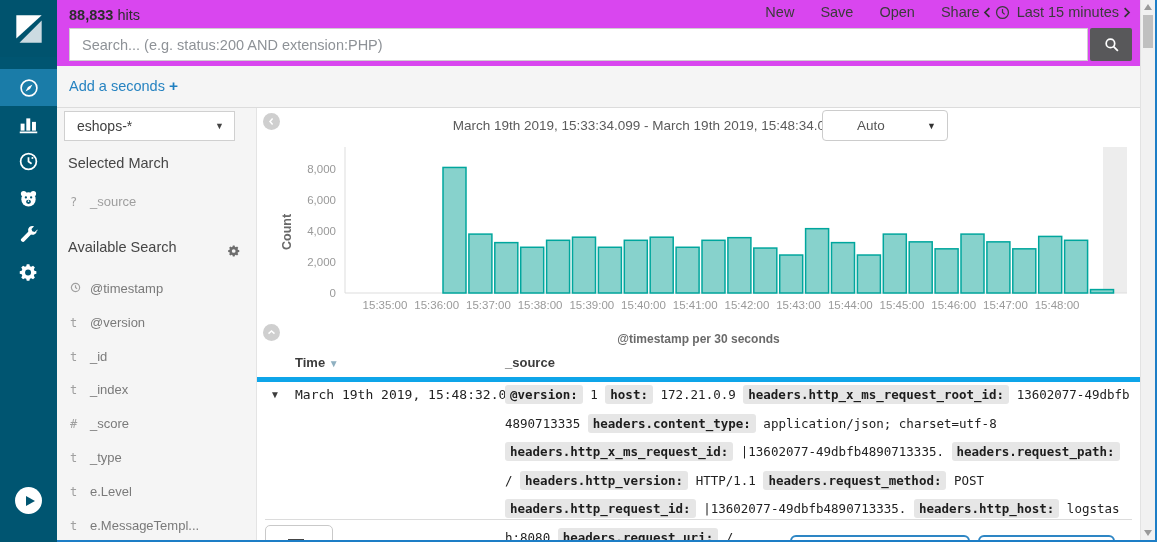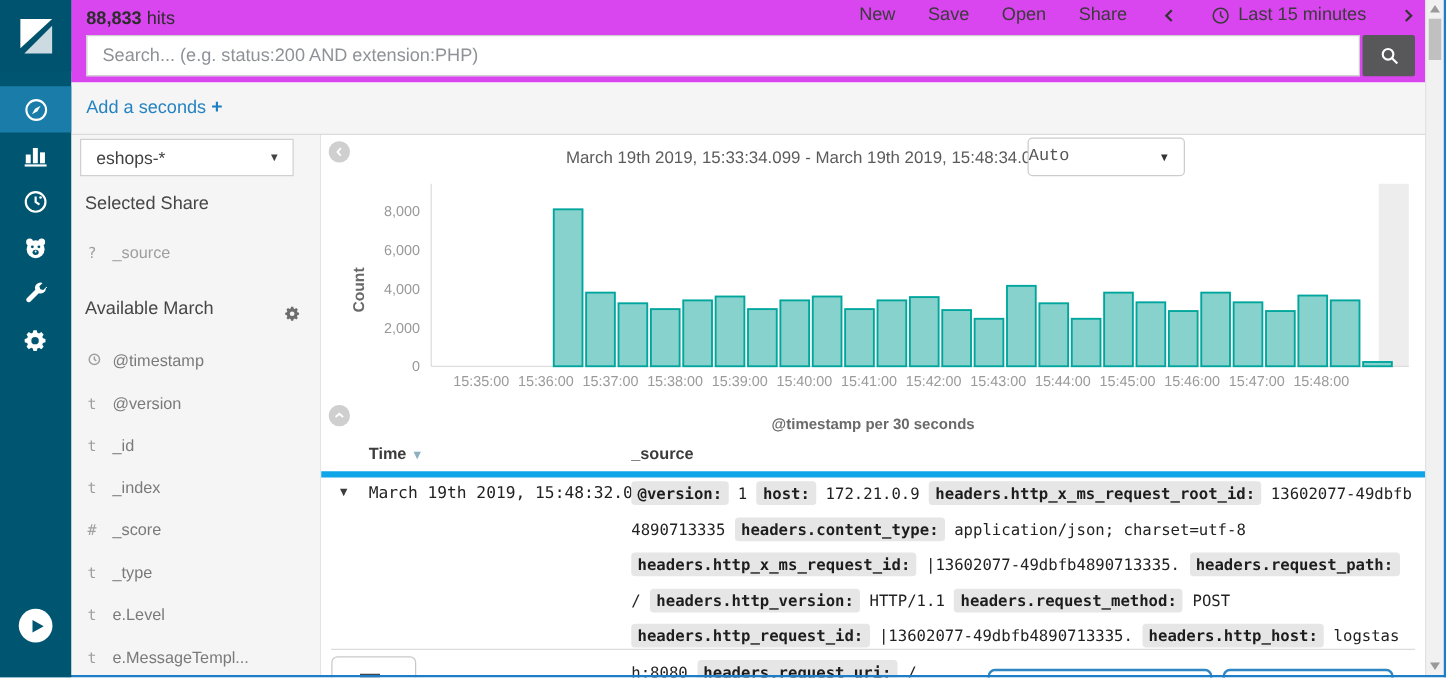--- a/index.html
+++ b/index.html
@@ -12,21 +12,21 @@
   .nav-ico{position:absolute;left:0;width:57px;height:37px;display:flex;align-items:center;justify-content:center;cursor:pointer;}
   .nav-ico.active{background:#1a7ca8;}
   .nav-expand{position:absolute;left:15px;top:487px;width:27px;height:27px;border-radius:50%;background:#fff;
               display:flex;align-items:center;justify-content:center;cursor:pointer;}
   .nav-expand .tri{width:0;height:0;border-top:5.5px solid transparent;border-bottom:5.5px solid transparent;
                    border-left:9px solid #005571;margin-left:3px;}
   
   .header{position:absolute;left:57px;top:0;width:1083px;height:66px;background:#d946ef;}
   .hits{position:absolute;left:12px;top:7px;font-size:14.5px;color:#2d2d2d;}
   .hits b{font-weight:bold;}
-  .menu{position:absolute;right:6px;top:4px;display:flex;align-items:center;gap:26px;font-size:14.5px;color:#3b3b3b;}
+  .menu{position:absolute;right:6px;top:4px;display:flex;align-items:center;font-size:14.5px;color:#3b3b3b;}
   .menu .menu-link{cursor:pointer;}
   .timepick{display:flex;align-items:center;gap:7px;cursor:pointer;}
   .chev{display:flex;align-items:center;cursor:pointer;}
   .searchrow{position:absolute;left:12px;right:8px;top:28px;height:25px;}
   .searchbox{position:absolute;left:0;right:44px;top:0;height:31px;border:1px solid #cfcfcf;background:#fff;}
   .searchbox input{position:absolute;left:0;top:0;width:100%;height:100%;border:none;outline:none;padding:0 190px 0 12px;
                    font-size:14.5px;color:#3f3f3f;font-family:inherit;box-sizing:border-box;background:transparent;}
   .searchbox input::placeholder{color:#8e9297;opacity:1;}
   .lucene{position:absolute;right:12px;top:6px;font-size:14.5px;color:#2582ba;cursor:pointer;white-space:nowrap;background:#fff;}
   .searchbtn{position:absolute;right:0;top:0;width:42px;height:33px;background:#58585a;border-radius:2px;
@@ -47,21 +47,21 @@
   .fieldtype{position:absolute;left:13px;top:2px;width:14px;font-size:12px;color:#a0a0a0;font-family:"DejaVu Sans Mono",monospace;}
   .fieldname{position:absolute;left:33px;top:1px;font-size:13px;color:#7a7a7a;}
   .fields-gear{position:absolute;left:170px;top:136px;cursor:pointer;line-height:0;}
   
   .main{position:absolute;left:257px;top:108px;width:883px;bottom:2px;background:#fff;}
   .collapse-circle{position:absolute;width:17px;height:17px;border-radius:50%;background:#cfcfcf;
                    display:flex;align-items:center;justify-content:center;cursor:pointer;line-height:0;}
   .chart-title{position:absolute;left:0;top:10px;width:796px;text-align:center;font-size:13.5px;color:#5b5b5b;}
   .intervalsel{position:absolute;left:565px;top:2px;width:126px;height:31px;border:1px solid #ccc;border-radius:4px;
                background:#fff;display:flex;align-items:center;cursor:pointer;box-sizing:border-box;}
-  .intervalsel .val{font-size:13.5px;color:#555;font-family:Liberation Mono, monospace;}
+  .intervalsel .val{margin-left:34px;font-size:13.5px;color:#555;}
   .intervalsel .caret{position:absolute;right:11px;font-size:9px;color:#333;}
   .xaxis-label{position:absolute;left:0;top:224px;width:100%;text-align:center;font-size:12px;font-weight:bold;color:#6a6a6a;}
   .thead{position:absolute;left:0;right:0;top:243px;height:26px;border-bottom:5px solid #0ea5e9;}
   .th-time{position:absolute;left:38px;top:4px;font-weight:bold;font-size:13px;color:#3c3c3c;cursor:pointer;}
   .th-time .sort{color:#8fb0c1;font-size:10px;}
   .th-source{position:absolute;left:248px;top:4px;font-weight:bold;font-size:13px;color:#3c3c3c;}
   .row-caret{position:absolute;left:13px;top:281px;font-size:10px;color:#3c3c3c;cursor:pointer;}
   .row-time{position:absolute;left:38px;top:279px;font-size:13px;color:#222;}
   .row-source{position:absolute;left:248px;right:10px;top:273px;font-size:12.5px;line-height:28.6px;color:#222;word-break:break-all;}
   .pill{background:#e6e6e6;border-radius:3px;padding:2px 5px;font-weight:bold;color:#1d1d1d;white-space:nowrap;
@@ -189,28 +189,28 @@
     <span>Add a seconds</span>
     <span class="plus">+</span>
   </span>
 </div>
 
 <div class="sidebar">
   <div class="idxsel">
     <span class="idxname">eshops-*</span>
     <span class="caret">▼</span>
   </div>
-  <div class="sideheading" style="top:47px">Selected Share</div>
+  <div class="sideheading" style="top:47px">Selected March</div>
   <div id="selected-fields">
       <div class="fieldrow" style="top: 85px;">
         <span class="fieldtype">?</span>
         <span class="fieldname" style="color: rgb(158, 158, 158);">_source</span>
       </div>
     </div>
-  <div class="sideheading" style="top:131px">Available March</div>
+  <div class="sideheading" style="top:131px">Available Search</div>
   <span class="fields-gear">
     <svg width="14" height="14" viewBox="0 0 24 24">
         <path fill="#6d6d6d" d="M21 13.5v-3l-2.3-.6a7 7 0 0 0-.6-1.5l1.2-2.1-2.1-2.1-2.1 1.2a7 7 0 0 0-1.5-.6L13 2.5h-3l-.6 2.3a7 7 0 0 0-1.5.6L5.8 4.2 3.7 6.3l1.2 2.1a7 7 0 0 0-.6 1.5L2 10.5v3l2.3.6c.15.53.35 1.03.6 1.5l-1.2 2.1 2.1 2.1 2.1-1.2c.47.25.97.45 1.5.6l.6 2.3h3l.6-2.3a7 7 0 0 0 1.5-.6l2.1 1.2 2.1-2.1-1.2-2.1c.25-.47.45-.97.6-1.5l2.3-.6z"></path>
         <circle cx="11.5" cy="12" r="3.2" fill="#f5f5f5"></circle>
       </svg>
   </span>
   <div id="available-fields">
       <div class="fieldrow" style="top: 172px;">
         <span class="fieldtype"><svg width="11" height="11" viewBox="0 0 24 24">
             <circle cx="12" cy="12" r="9" fill="none" stroke="#a0a0a0" stroke-width="2.6"></circle>

